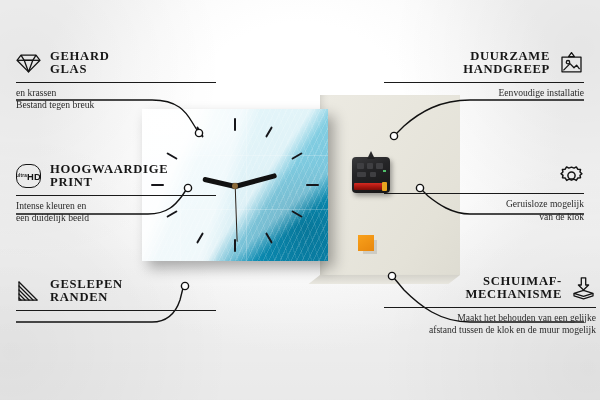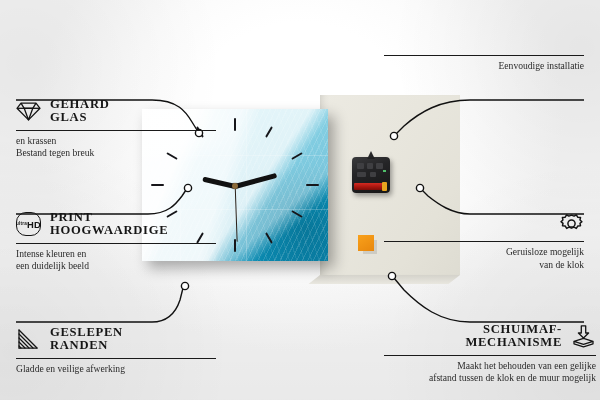--- a/index.html
+++ b/index.html
@@ -105,21 +105,21 @@
     position:absolute;left:228px;top:140px;width:16px;height:16px;
     background:linear-gradient(150deg,#f9a11b,#e8870d);
     box-shadow:4px 4px 0 -1px rgba(0,0,0,.10);
   }
 
   
   #wires{position:absolute;inset:0;width:600px;height:400px;pointer-events:none;}
 
   
   .feat{position:absolute;width:200px;}
-  .feat .head{display:flex;align-items:center;gap:9px;margin-top:48px;}
+  .feat .head{display:flex;align-items:center;gap:9px;}
   .feat.right .head{flex-direction:row-reverse;}
   .feat .titles{line-height:1.06;}
   .feat .t{
     font-family:"Liberation Serif", serif;
     font-weight:700;font-size:12.6px;letter-spacing:.7px;color:#161616;
     white-space:nowrap;
   }
   .feat.right .titles{text-align:right;}
   .feat .rule{height:1px;background:#1a1a1a;margin:5px 0 4px;}
   .feat .desc{
@@ -250,22 +250,22 @@
 
   <div class="feat left" id="f-print">
     <div class="head">
       <span class="ico">
         <span class="hdbox">
           <span class="u">ultra</span>
           <span class="h">HD</span>
         </span>
       </span>
       <span class="titles">
+        <div class="t">HOOGWAARDIGE</div>
         <div class="t">PRINT</div>
-        <div class="t">HOOGWAARDIGE</div>
       </span>
     </div>
     <div class="rule"></div>
     <div class="desc">
       <div>Intense kleuren en</div>
       <div>een duidelijk beeld</div>
     </div>
   </div>
 
   <div class="feat left" id="f-randen">
@@ -282,26 +282,39 @@
               <path d="M2 20 L20 20"></path>
           </g>
         </svg>
       </span>
       <span class="titles">
         <div class="t">GESLEPEN</div>
         <div class="t">RANDEN</div>
       </span>
     </div>
     <div class="rule"></div>
-    <div class="desc">
-      <div>Gladde en veilige afwerking</div>
-    </div>
   </div>
 
   <div class="feat right" id="f-handgreep">
+    <div class="head">
+      <span class="ico">
+        <svg width="25" height="24" viewBox="0 0 25 24">
+          <g fill="none" stroke="#141414" stroke-width="1.3" stroke-linejoin="round">
+            <path d="M12.5 1.6 L9.6 5.6 h5.8 z"></path>
+            <rect x="3" y="6.2" width="19" height="14.6"></rect>
+            <circle cx="9" cy="11.2" r="1.7"></circle>
+            <path d="M4.4 19.4 L11 12.6 L15 16.8 L17.6 14.2 L20.6 18.2"></path>
+          </g>
+        </svg>
+      </span>
+      <span class="titles">
+        <div class="t">DUURZAME</div>
+        <div class="t">HANDGREEP</div>
+      </span>
+    </div>
     <div class="rule"></div>
     <div class="desc">
       <div>Eenvoudige installatie</div>
     </div>
   </div>
 
   <div class="feat right" id="f-mechanisme">
     <div class="head">
       <span class="ico">
         <svg width="25" height="25" viewBox="0 0 25 25">

